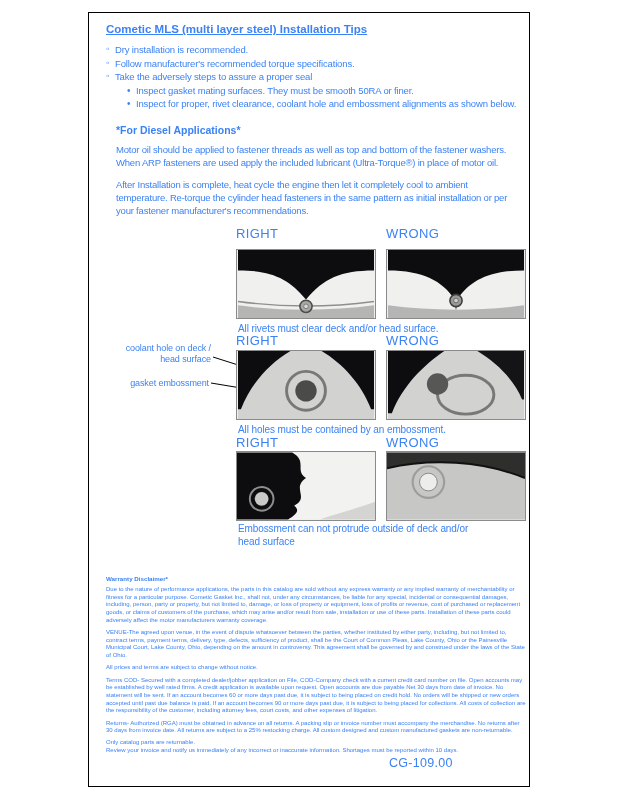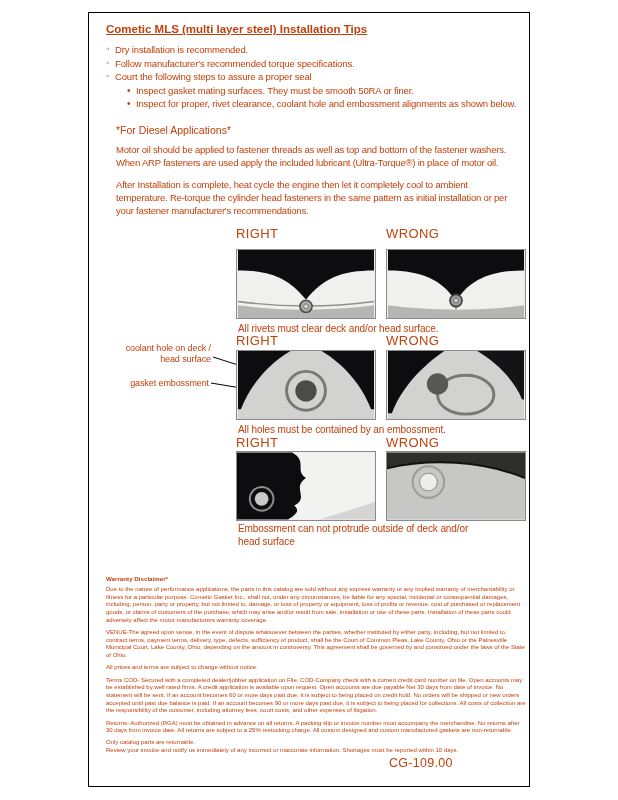--- a/index.html
+++ b/index.html
@@ -1,35 +1,35 @@
 <!DOCTYPE html>
 <html><head>
 <meta charset="utf-8">
 <style>
   * { box-sizing: border-box; }
   html, body { margin: 0; padding: 0; background: #ffffff; }
   .page {
     position: relative; width: 618px; height: 800px; background: #ffffff;
-    font-family: "Liberation Sans", sans-serif; color: #c2410c; overflow: hidden;
+    font-family: "Liberation Sans", sans-serif; color: #3b82f6; overflow: hidden;
   }
   .frame {
     position: absolute; left: 88px; top: 12px; width: 442px; height: 775px;
     border: 1px solid #000; background: #fff;
   }
 
   
   .content-top { position: absolute; left: 17px; top: 10px; right: 8px; }
   .doc-title { font-size: 11.5px; font-weight: bold; text-decoration: underline; margin: 0 0 8px 0; letter-spacing: 0; }
   ul.tips { list-style: none; margin: 0; padding: 0; font-size: 9.5px; line-height: 13.5px; letter-spacing: -0.15px; }
   ul.tips li { position: relative; }
   li.b1 { padding-left: 9px; }
   li.b1::before { content: "◦"; position: absolute; left: 0; top: -1px; font-size: 10px; }
   li.b2 { padding-left: 30px; white-space: nowrap; }
   li.b2::before { content: "•"; position: absolute; left: 21px; top: 0; font-size: 10px; }
-  .diesel-heading { font-size: 10.5px; font-weight: normal; margin: 13px 0 7px 10px; }
+  .diesel-heading { font-size: 10.5px; font-weight: bold; margin: 13px 0 7px 10px; }
   .body-para { font-size: 9.5px; line-height: 13px; letter-spacing: -0.2px; width: 402px; margin: 0 0 9px 10px; }
   .retorque-note { font-size: 9.5px; letter-spacing: -0.2px; margin: 11px 0 0 10px; }
 
   
   .diagram-section { position: absolute; left: 0; top: 210px; width: 440px; height: 336px; }
   .dlabel { position: absolute; width: 140px; font-size: 13px; letter-spacing: 0.4px; }
   .panel { position: absolute; width: 140px; height: 70px; border: 1px solid #8a8a8a; background: #eee; }
   .panel svg { display: block; width: 138px; height: 68px; }
   .caption { position: absolute; font-size: 10px; letter-spacing: -0.1px; line-height: 12.5px; }
   .annotation { position: absolute; font-size: 9px; line-height: 10.5px; text-align: right; letter-spacing: -0.1px; }
@@ -47,21 +47,21 @@
 <body>
 
 <div class="page">
   <div class="frame">
 
     <div class="content-top">
       <h1 class="doc-title">Cometic MLS (multi layer steel) Installation Tips</h1>
       <ul class="tips">
         <li class="b1">Dry installation is recommended.</li>
         <li class="b1">Follow manufacturer's recommended torque specifications.</li>
-        <li class="b1">Court the following steps to assure a proper seal</li>
+        <li class="b1">Take the adversely steps to assure a proper seal</li>
         <li class="b2">Inspect gasket mating surfaces.  They must be smooth 50RA or finer.</li>
         <li class="b2">Inspect for proper, rivet clearance, coolant hole and embossment alignments as shown below.</li>
       </ul>
       <div class="diesel-heading">*For Diesel Applications*</div>
       <p class="body-para">Motor oil should be applied to fastener threads as well as top and bottom of the fastener washers. When ARP fasteners are used apply the included lubricant (Ultra-Torque®) in place of motor oil.</p>
       <p class="body-para">After Installation is complete, heat cycle the engine then let it completely cool to ambient temperature. Re-torque the cylinder head fasteners in the same pattern as initial installation or per your fastener manufacturer's recommendations.</p>
     </div>
 
     <div class="diagram-section">
 

